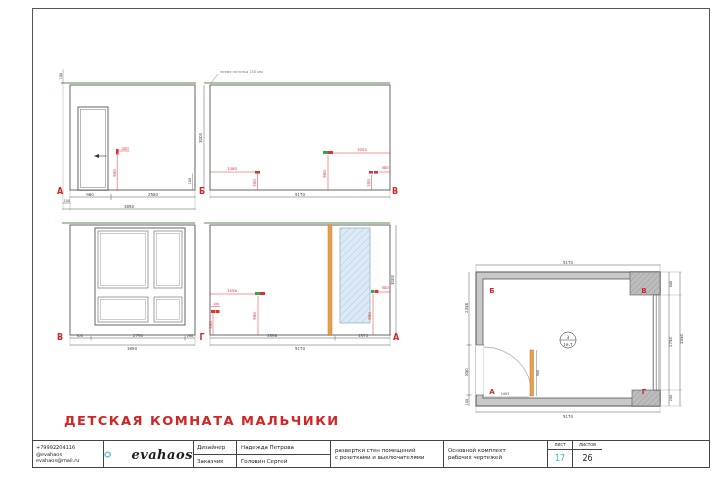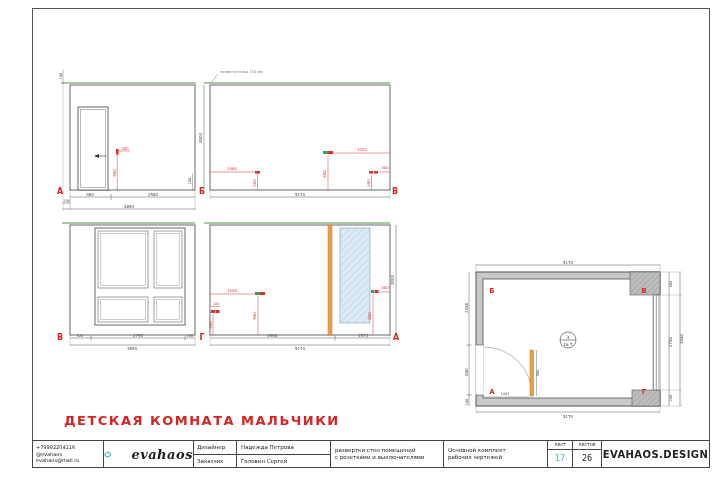--- a/index.html
+++ b/index.html
@@ -298,17 +298,14 @@
       <div>рабочих чертежей</div>
     </div>
     <div class="tb sheetcell" id="tb-sheet">
       <div class="hdr">ЛИСТ</div>
       <div class="val">17</div>
     </div>
     <div class="tb sheetcell" id="tb-sheets">
       <div class="hdr">ЛИСТОВ</div>
       <div class="val">26</div>
     </div>
-    <div class="tb" id="tb-brand">
-      <span>EVAHAOS.DESIGN</span>
-    </div>
   </div>
 </div>
 
 </body></html>

